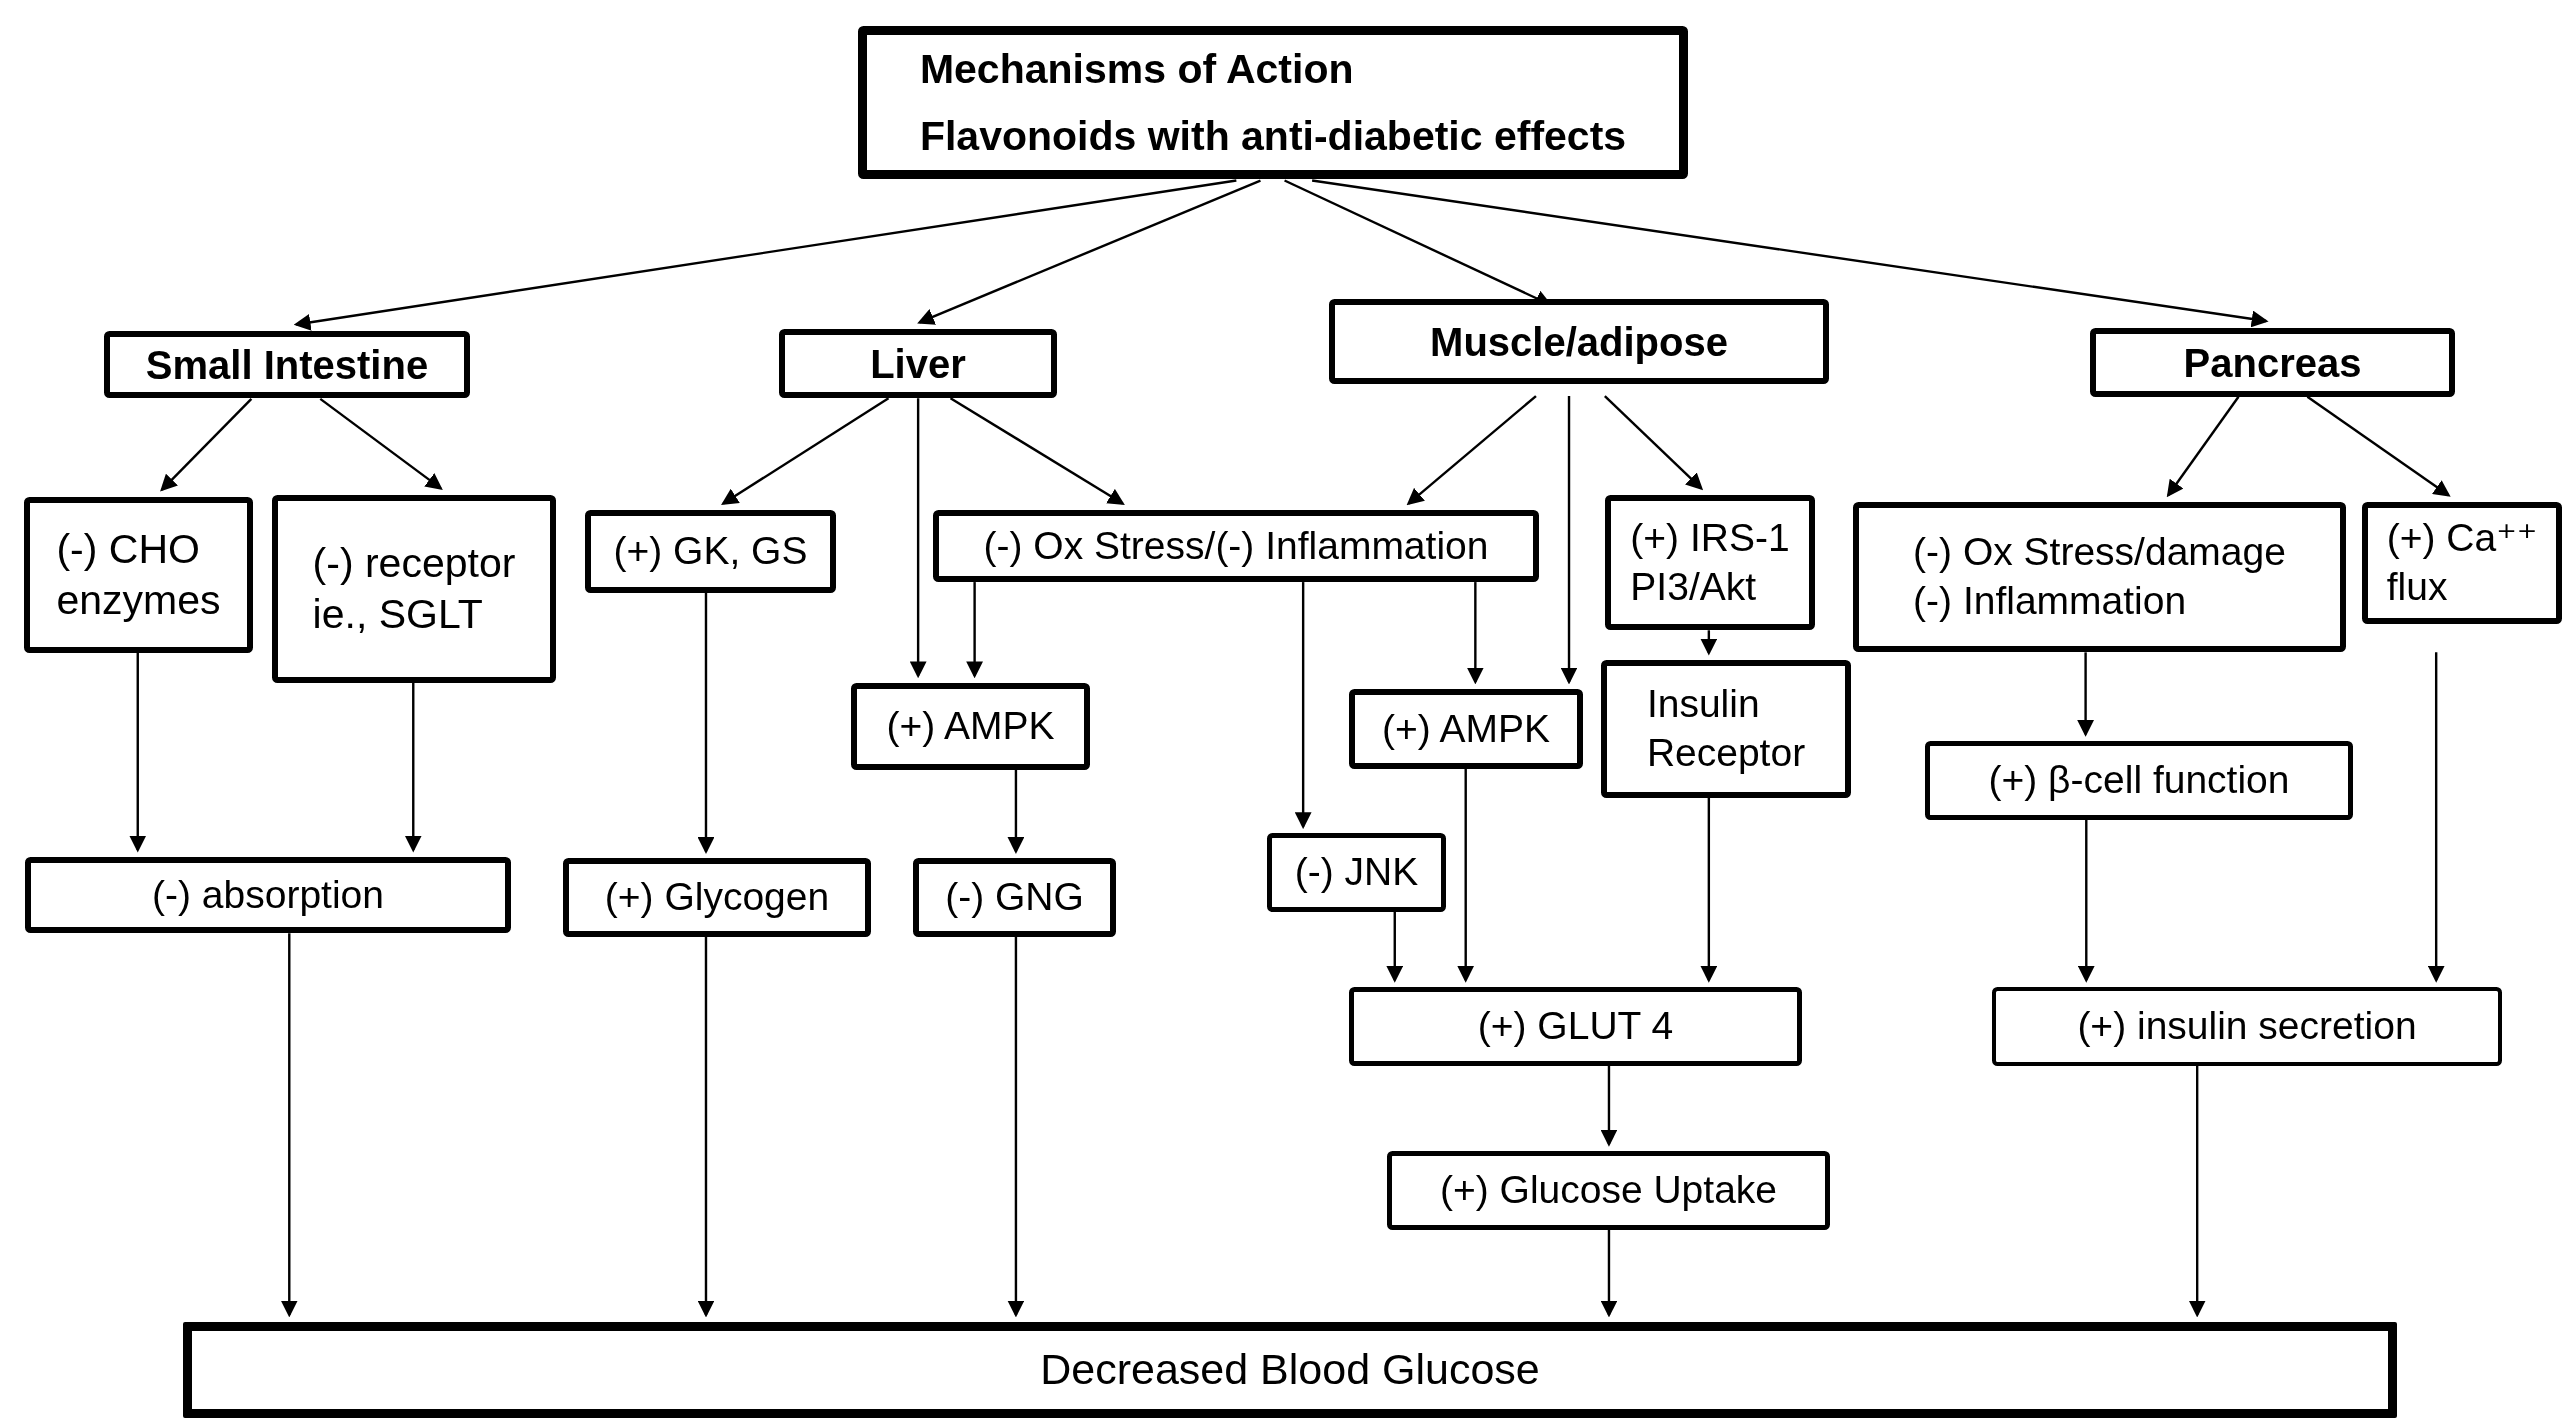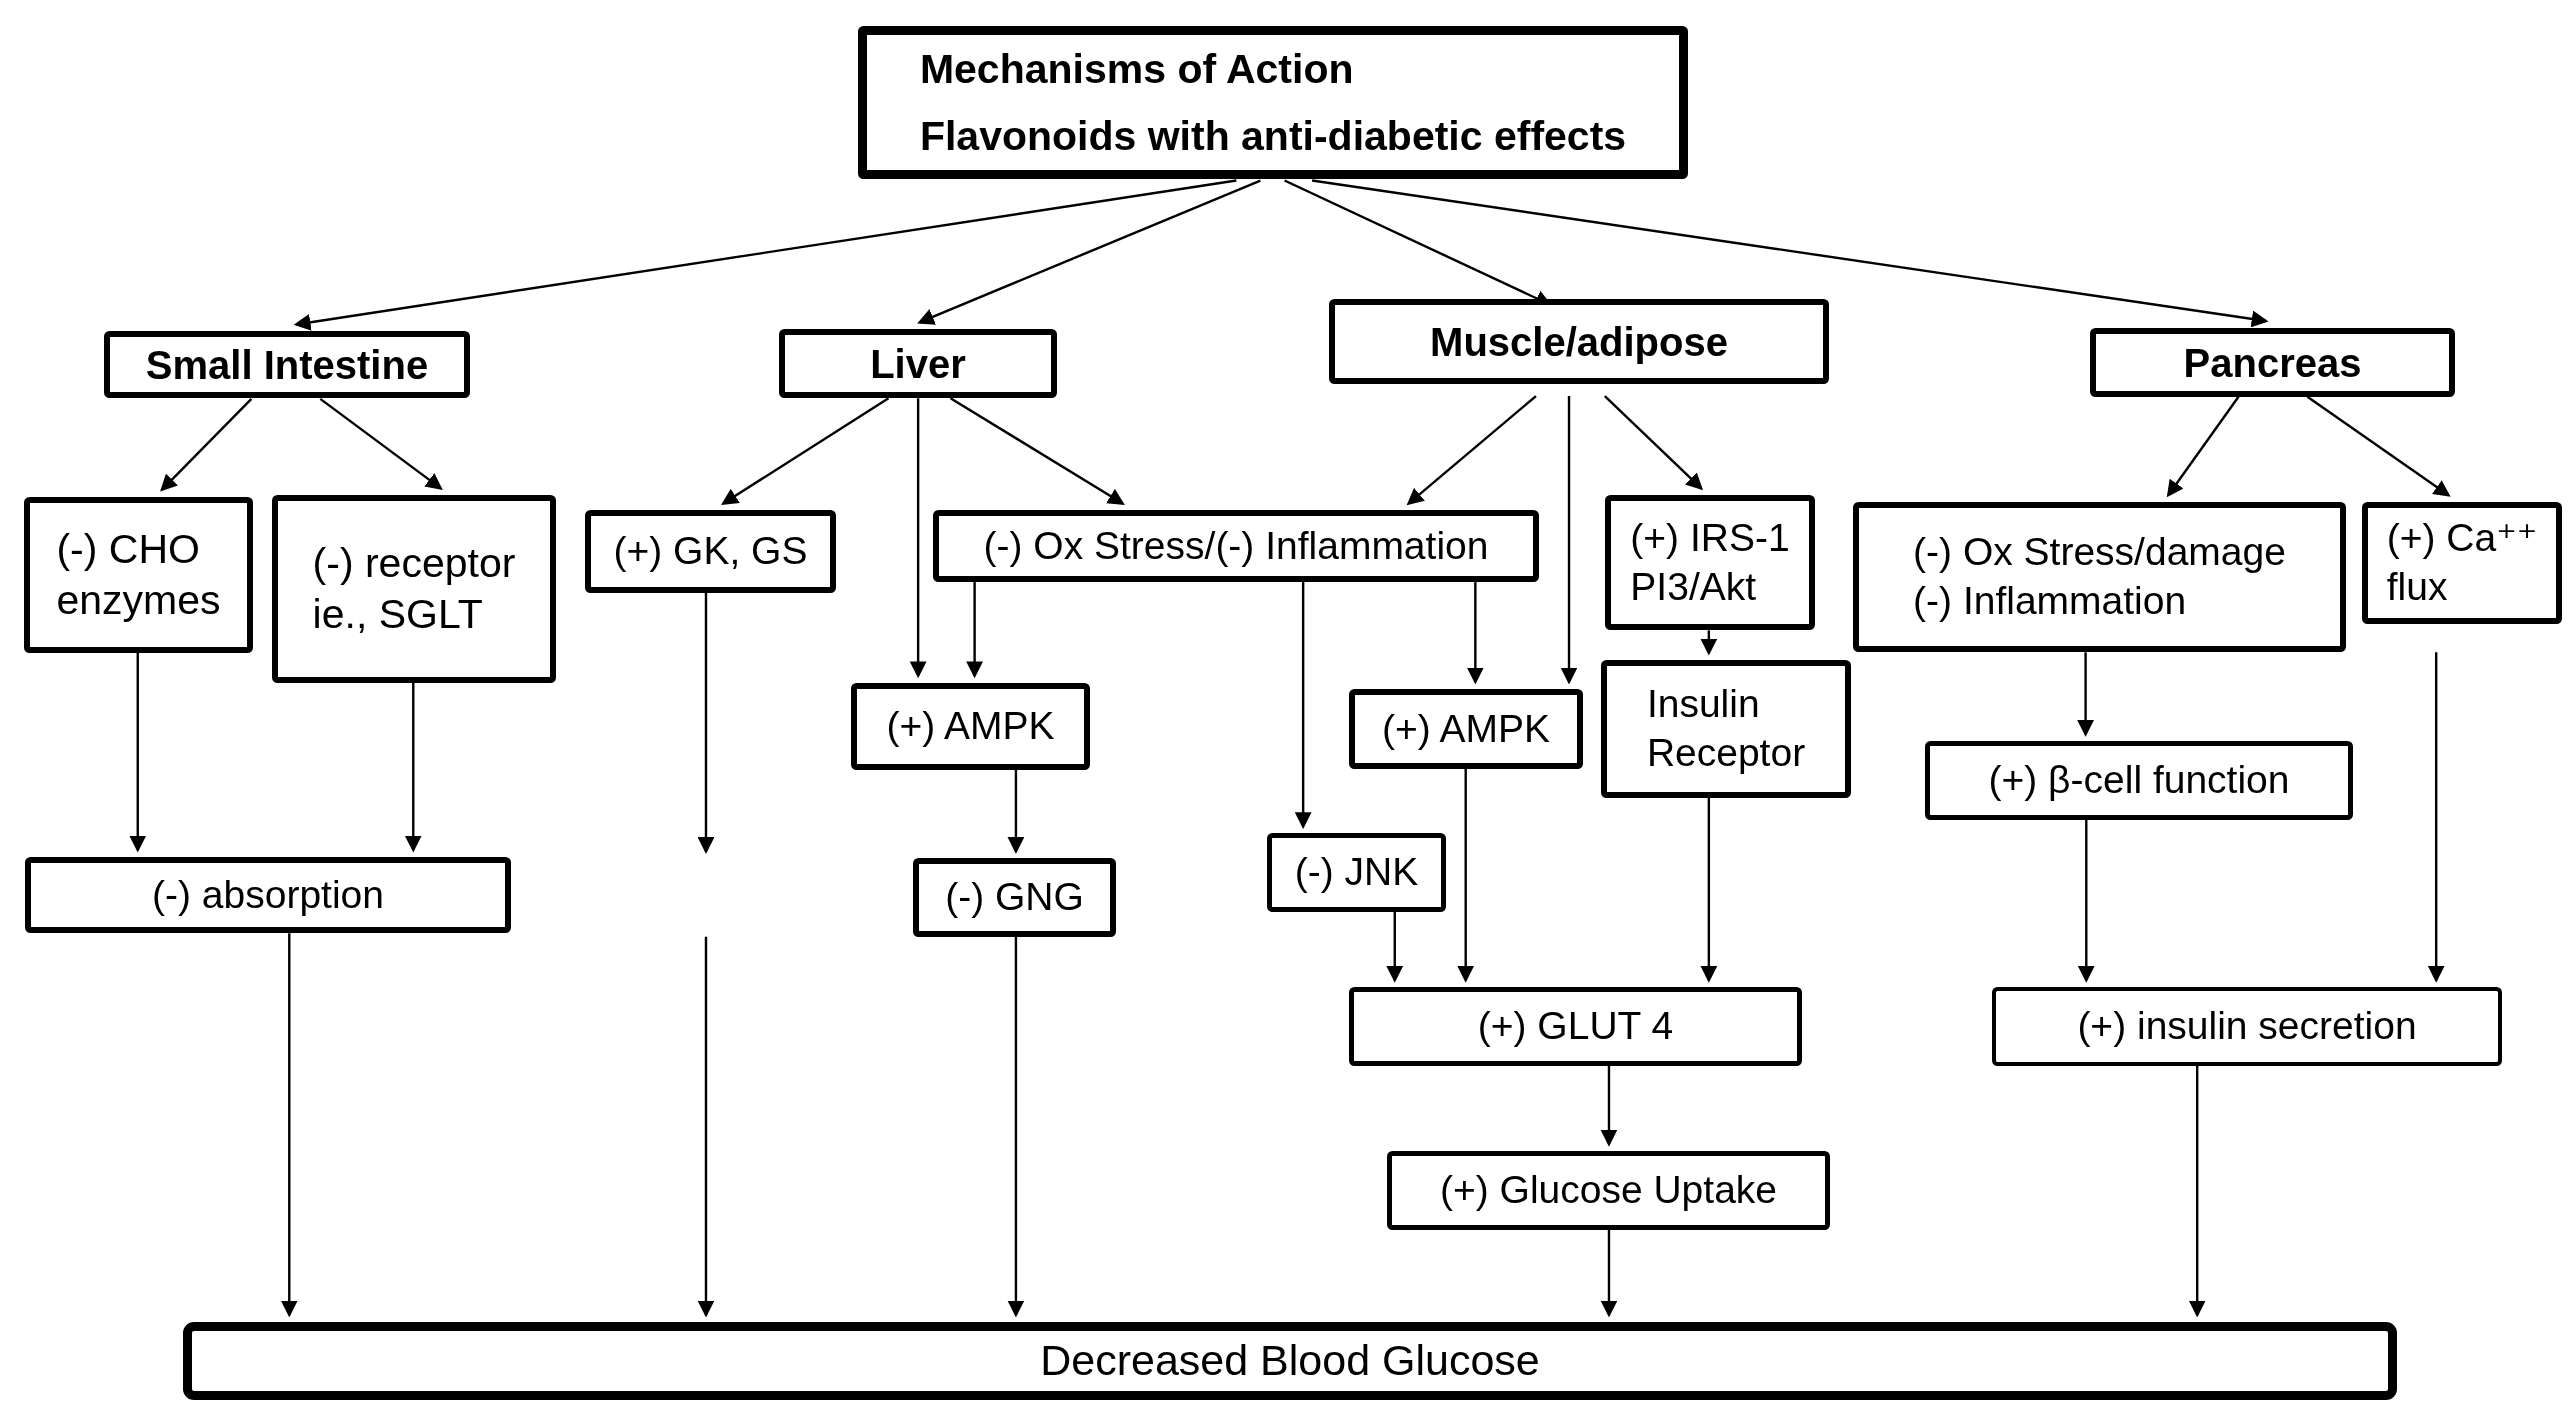--- a/index.html
+++ b/index.html
@@ -82,34 +82,35 @@
 
   <div class="box b10 f60" style="left:24px;top:497px;width:229px;height:156px">(-) CHO
 enzymes</div>
   <div class="box b10 f60" style="left:272px;top:495px;width:284px;height:188px">(-) receptor
 ie., SGLT</div>
   <div class="box b10" style="left:25px;top:857px;width:486px;height:76px">(-) absorption</div>
 
   <div class="box" style="left:933px;top:510px;width:606px;height:72px">(-) Ox Stress/(-) Inflammation</div>
   <div class="box" style="left:585px;top:510px;width:251px;height:83px">(+) GK, GS</div>
   <div class="box b10" style="left:851px;top:683px;width:239px;height:87px">(+) AMPK</div>
+  <div class="box b10" style="left:563px;top:858px;width:308px;height:79px">(+) Glycogen</div>
   <div class="box b10" style="left:913px;top:858px;width:203px;height:79px">(-) GNG</div>
 
   <div class="box b10" style="left:1349px;top:689px;width:234px;height:80px">(+) AMPK</div>
   <div class="box b8" style="left:1267px;top:833px;width:179px;height:79px">(-) JNK</div>
   <div class="box" style="left:1605px;top:495px;width:210px;height:135px">(+) IRS-1
 PI3/Akt</div>
   <div class="box" style="left:1601px;top:660px;width:250px;height:138px">Insulin
 Receptor</div>
   <div class="box b8" style="left:1349px;top:987px;width:453px;height:79px">(+) GLUT 4</div>
   <div class="box b8" style="left:1387px;top:1151px;width:443px;height:79px">(+) Glucose Uptake</div>
 
   <div class="box" style="left:1853px;top:502px;width:493px;height:150px">(-) Ox Stress/damage
 (-) Inflammation</div>
   <div class="box" style="left:2362px;top:502px;width:200px;height:122px">(+) Ca⁺⁺
 flux</div>
   <div class="box b8" style="left:1925px;top:741px;width:428px;height:79px">(+) β-cell function</div>
   <div class="box b7" style="left:1992px;top:987px;width:510px;height:79px">(+) insulin secretion</div>
 
-  <div class="box b14 f62" style="left:183px;top:1322px;width:2214px;height:78px;border-radius:11px">Decreased Blood Glucose</div>
+  <div class="box b14 f62" style="left:183px;top:1322px;width:2214px;height:96px;border-radius:2px">Decreased Blood Glucose</div>
 
 </div>
 
 
 </body></html>

